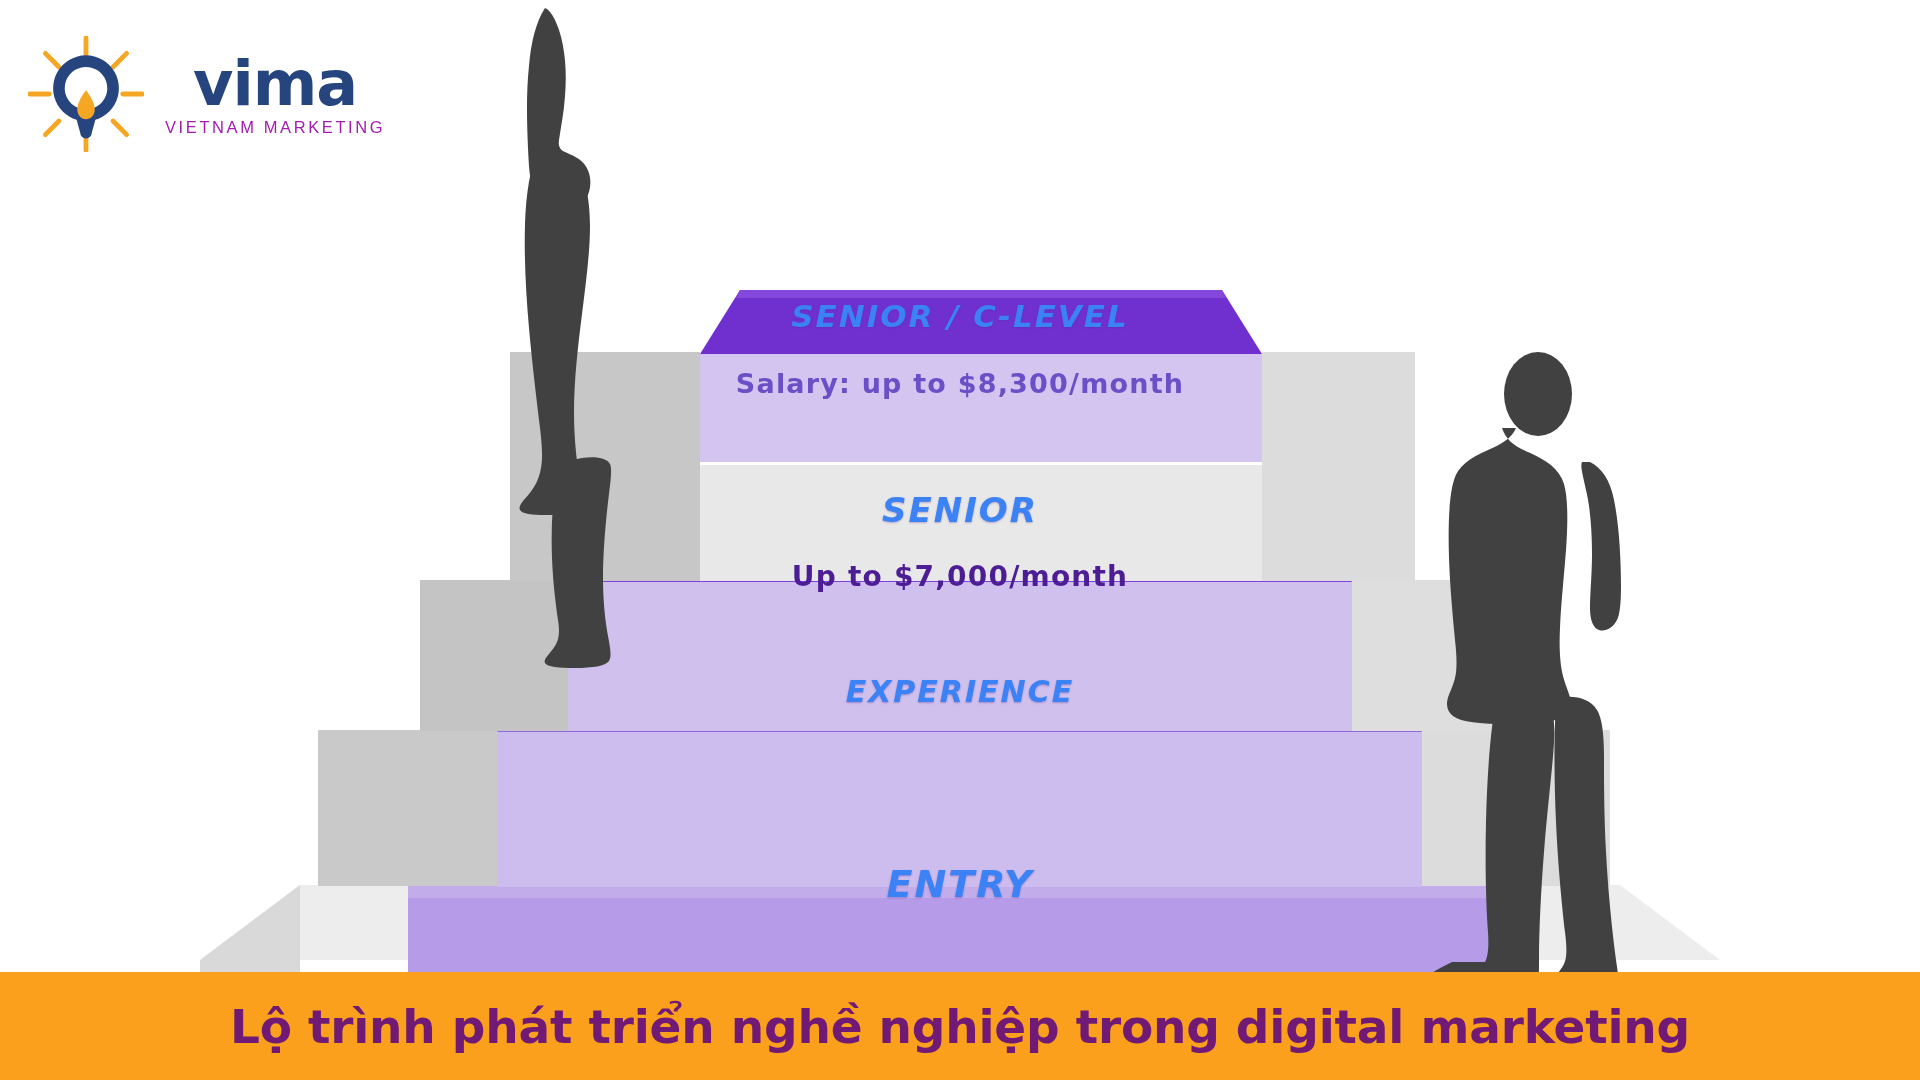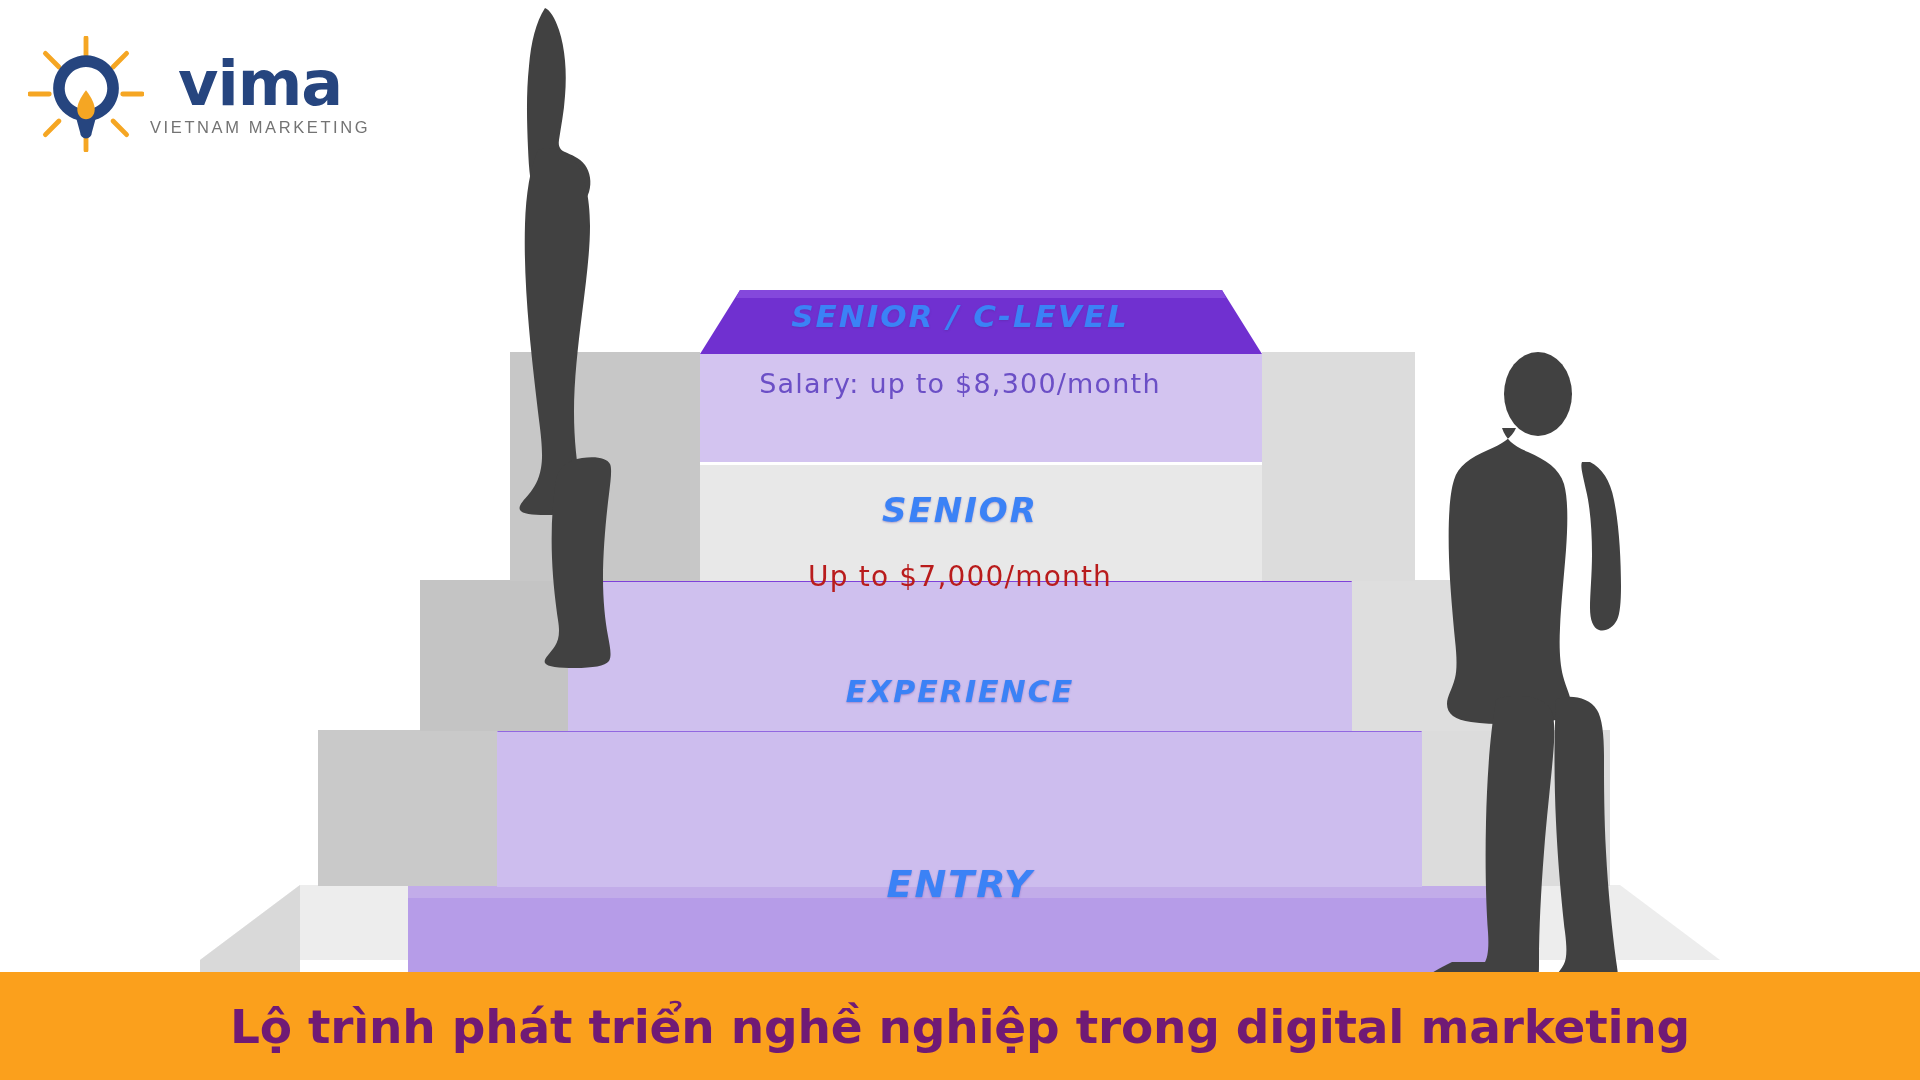--- a/index.html
+++ b/index.html
@@ -24,21 +24,21 @@
 
   
   #logo {
     position: absolute;
     left: 28px;
     top: 34px;
     width: 340px;
     height: 120px;
     display: flex;
     align-items: center;
-    gap: 6px;
+    gap: 21px;
   }
   #logo-mark {
     width: 116px;
     height: 116px;
     flex: 0 0 116px;
     position: relative;
   }
   #logo-words {
     display: flex;
     flex-direction: column;
@@ -51,21 +51,21 @@
     font-size: 62px;
     font-weight: bold;
     color: #26457f;
     line-height: 0.92;
     letter-spacing: -1px;
   }
   #logo-tagline {
     font-family: "Liberation Sans", sans-serif;
     font-size: 16.5px;
     font-weight: normal;
-    color: #737373;
+    color: #a21caf;
     letter-spacing: 2.6px;
     margin-top: 6px;
     white-space: nowrap;
   }
 
   
   #stairs {
     position: absolute;
     left: 0;
     top: 0;
@@ -85,29 +85,29 @@
     letter-spacing: 2px;
     text-shadow: 0 1px 2px rgba(80,40,140,0.35);
     pointer-events: none;
   }
   .step-salary {
     position: absolute;
     width: 100%;
     text-align: center;
     color: #7b5fd0;
     font-family: "DejaVu Sans", sans-serif;
-    font-weight: normal;
+    font-weight: bold;
     letter-spacing: 1.2px;
     pointer-events: none;
   }
 
   #title-senior  { top: 298px; left: 0;   font-size: 31px; }
   #salary-senior { top: 368px; left: 0;   font-size: 27px; color:#6b4fc6; }
   #title-manager { top: 490px; left: 0;   font-size: 34px; }
-  #salary-manager{ top: 560px; left: 0;   font-size: 28px; color:#b91c1c; }
+  #salary-manager{ top: 560px; left: 0;   font-size: 28px; color:#4c1d95; }
   #title-exp     { top: 674px; left: 0;   font-size: 30px; }
   #salary-exp    { top: 764px; left: 0;   font-size: 28px; color:#8e78d8; }
   #title-entry   { top: 862px; left: 0;   font-size: 38px; }
 
   
   #caption-bar {
     position: absolute;
     left: 0;
     bottom: 0;
     width: 1920px;

